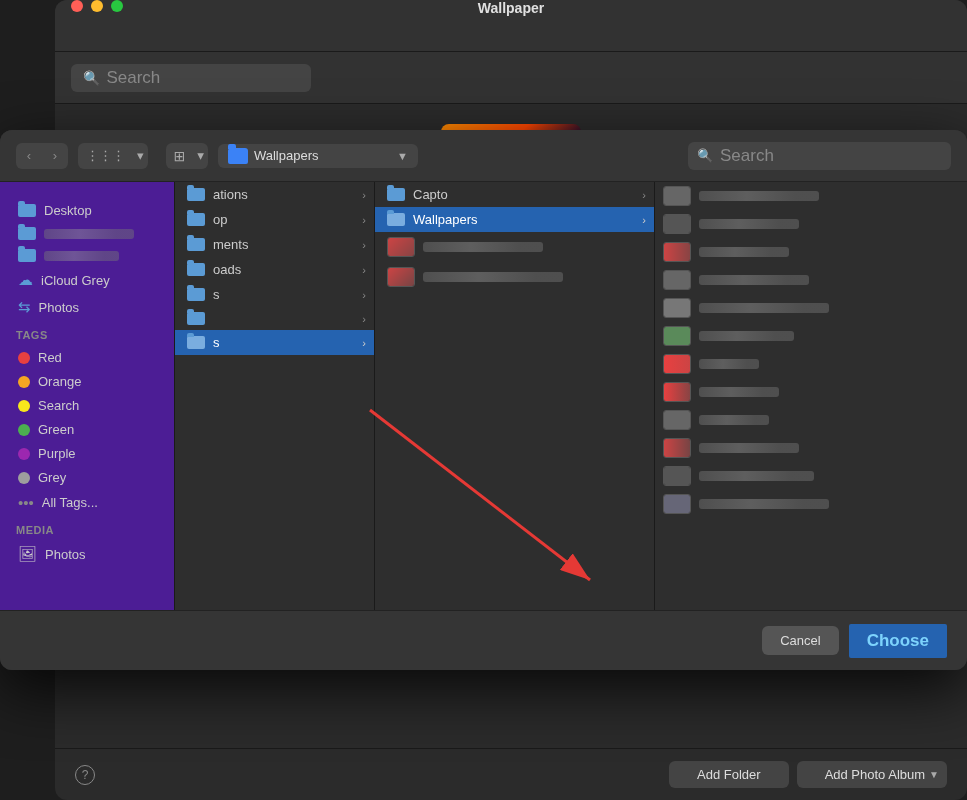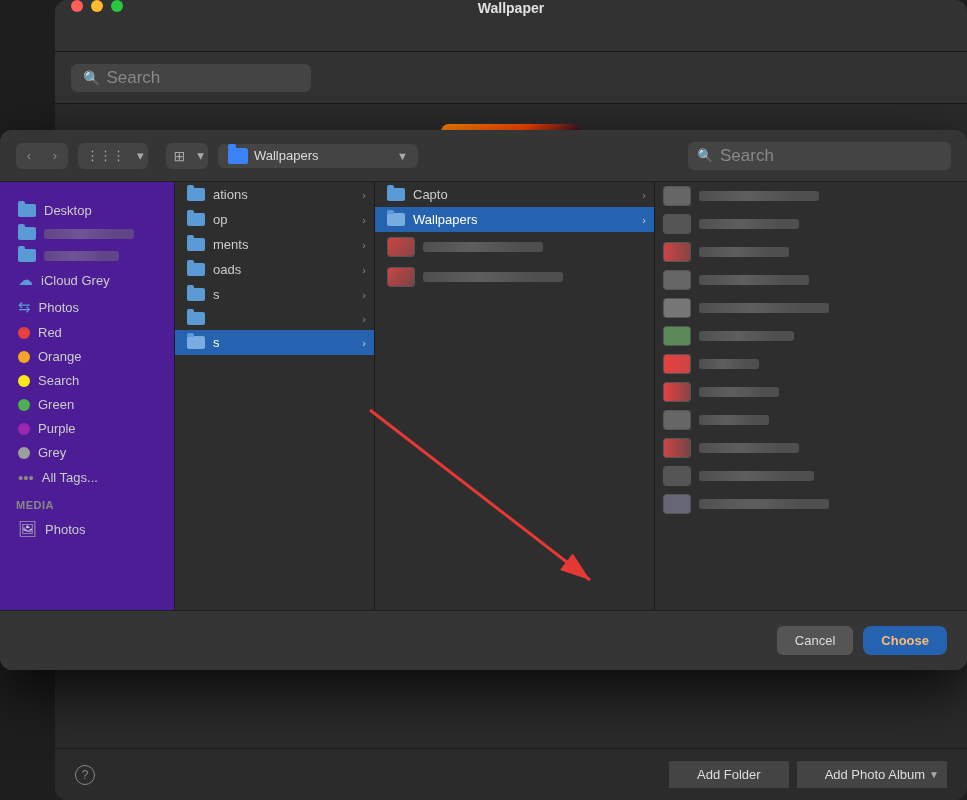--- a/index.html
+++ b/index.html
@@ -161,21 +161,21 @@
     .bottom-right-btns {
       display: flex;
       gap: 8px;
     }
 
     .add-folder-btn, .add-photo-btn {
       background: #444;
       border: none;
       color: #ddd;
       padding: 6px 28px;
-      border-radius: 0;
+      border-radius: 6px;
       font-size: 13px;
       cursor: pointer;
       display: flex;
       align-items: center;
       gap: 4px;
     }
 
     .add-photo-btn {
       padding-right: 8px;
     }
@@ -519,24 +519,24 @@
       color: #ddd;
       padding: 7px 18px;
       border-radius: 6px;
       font-size: 13px;
       cursor: pointer;
     }
 
     .choose-btn {
       background: #2563b0;
       border: none;
-      color: #fdba74;
+      color: #7dd3fc;
       padding: 7px 18px;
-      border-radius: 8px;
-      font-size: 13px;
+      border-radius: 2px;
+      font-size: 17px;
       font-weight: 600;
       cursor: pointer;
     }
 
     
     .red-arrow {
       position: absolute;
       top: 390px;
       left: 350px;
       z-index: 20;
@@ -678,20 +678,21 @@
 
       <div class="sidebar-item">
         <span class="icloud-icon">☁</span>
         <span>iCloud Grey</span>
       </div>
       <div class="sidebar-item">
         <span style="color:#5b9bd5; font-size:15px;">⇆</span>
         <span>Photos</span>
       </div>
 
+      <div class="sidebar-section-label">Tags</div>
       <div class="sidebar-item">
         <div class="tag-dot" style="background:#e84040;"></div>
         <span>Red</span>
       </div>
       <div class="sidebar-item">
         <div class="tag-dot" style="background:#f5a623;"></div>
         <span>Orange</span>
       </div>
       <div class="sidebar-item">
         <div class="tag-dot" style="background:#f8e71c;"></div>

